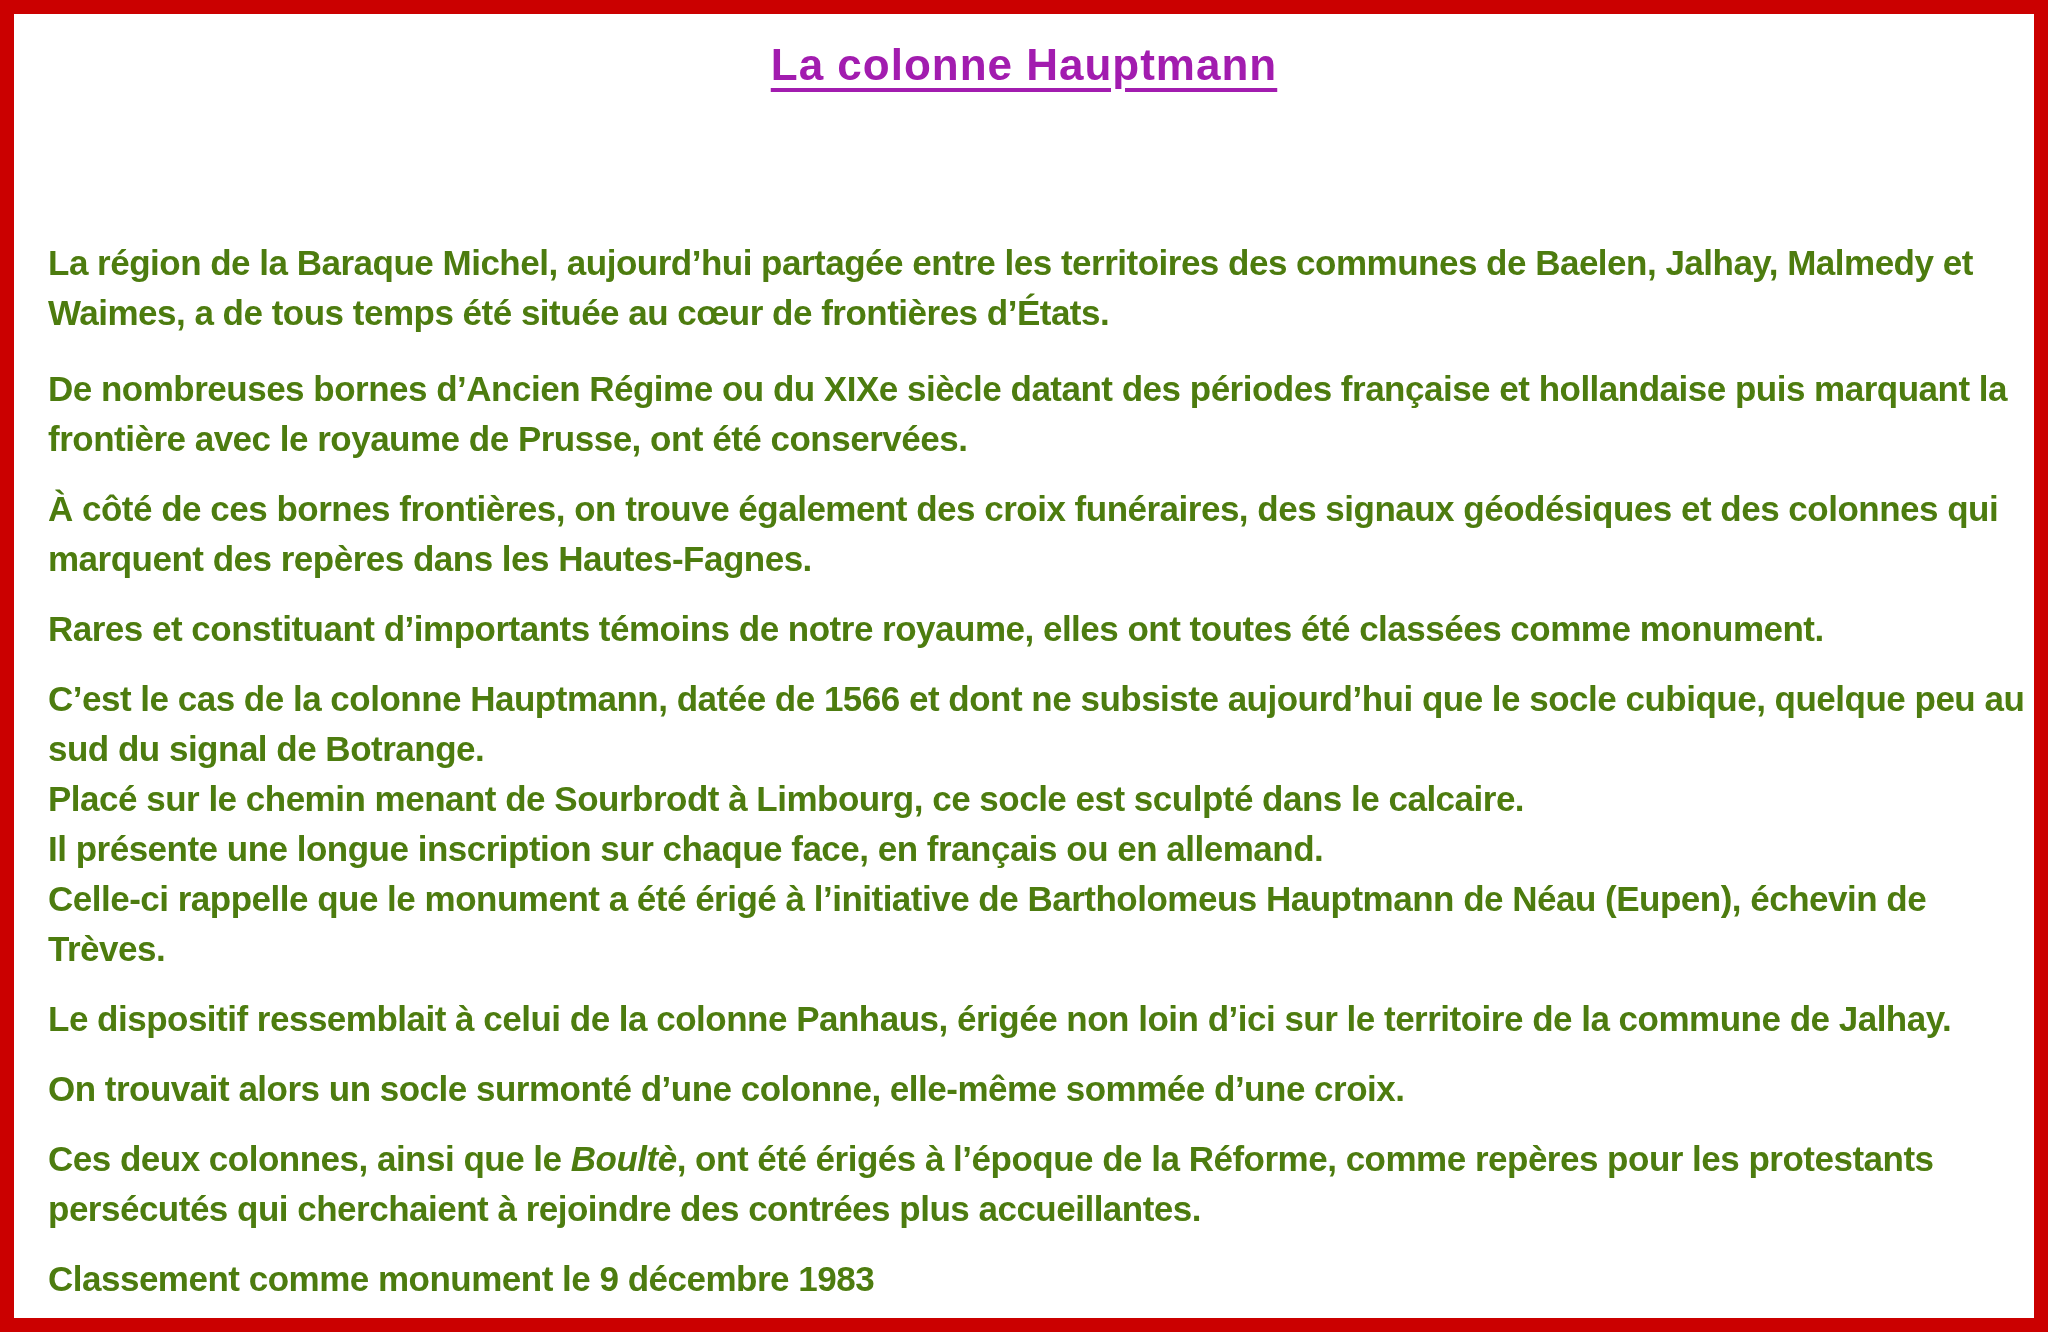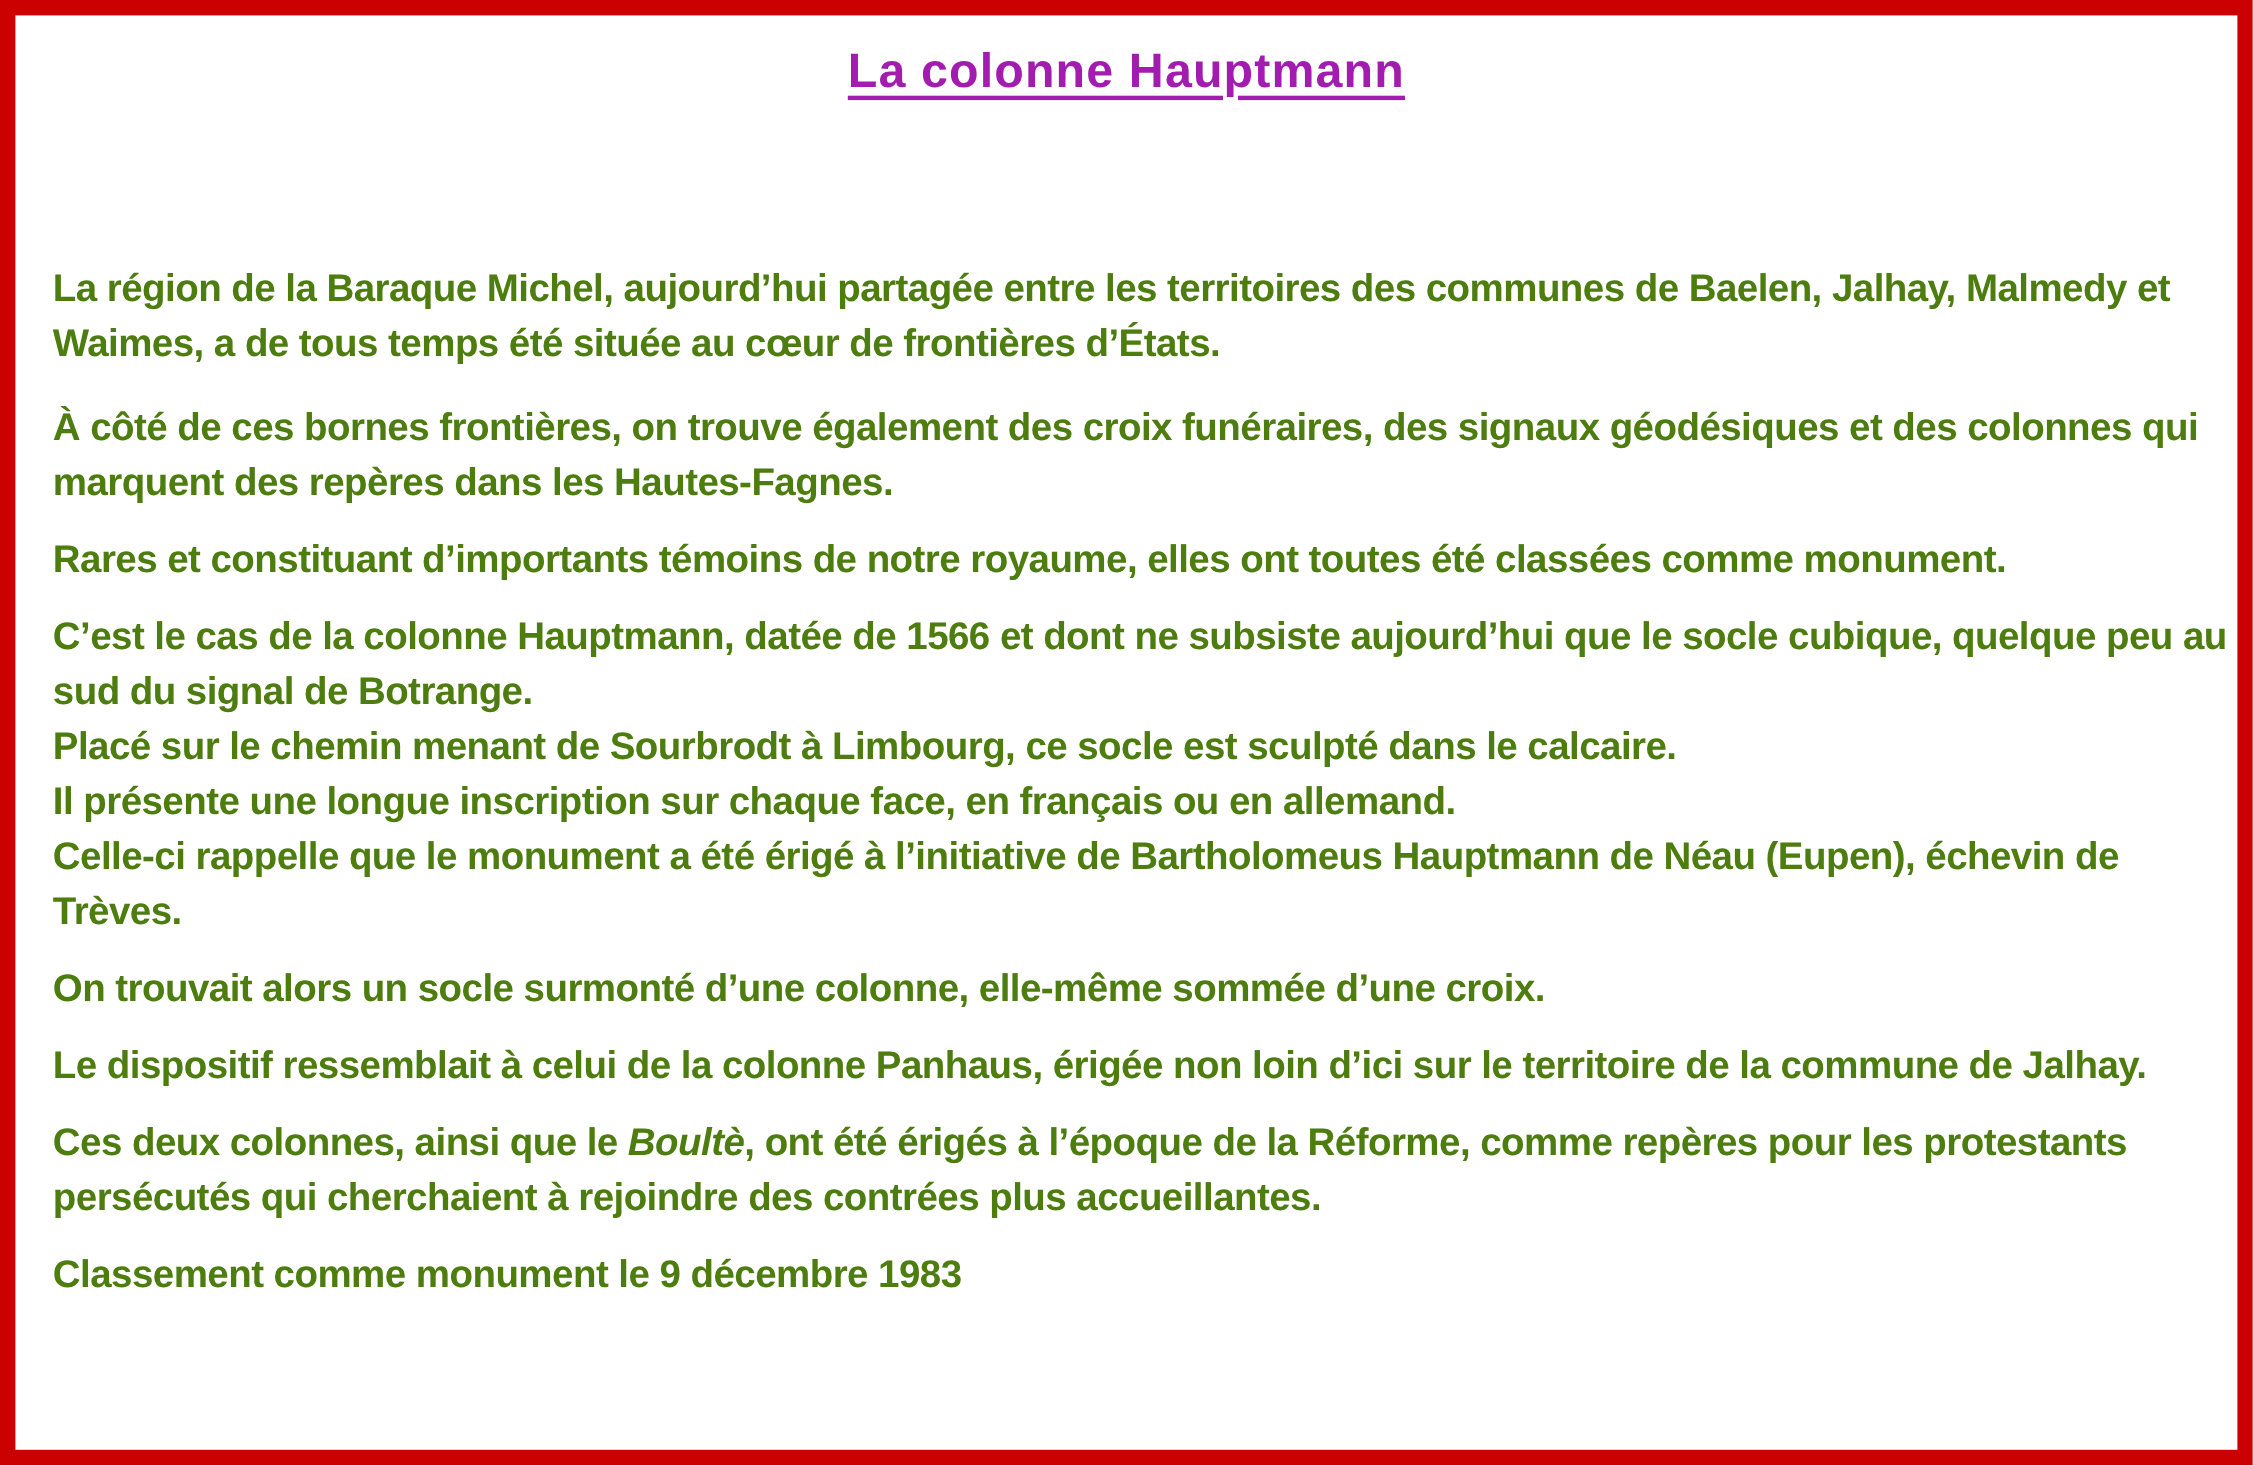--- a/index.html
+++ b/index.html
@@ -48,28 +48,30 @@
 </style>
 </head>
 <body>
 
 <div class="page">
   <h1 class="title">La colonne Hauptmann</h1>
 
   <div class="content">
     <p class="para first">La région de la Baraque Michel, aujourd’hui partagée entre les territoires des communes de Baelen, Jalhay, Malmedy et
 Waimes, a de tous temps été située au cœur de frontières d’États.</p>
+    <p class="para">De nombreuses bornes d’Ancien Régime ou du XIXe siècle datant des périodes française et hollandaise puis marquant la
+frontière avec le royaume de Prusse, ont été conservées.</p>
     <p class="para">À côté de ces bornes frontières, on trouve également des croix funéraires, des signaux géodésiques et des colonnes qui
 marquent des repères dans les Hautes-Fagnes.</p>
     <p class="para">Rares et constituant d’importants témoins de notre royaume, elles ont toutes été classées comme monument.</p>
     <p class="para">C’est le cas de la colonne Hauptmann, datée de 1566 et dont ne subsiste aujourd’hui que le socle cubique, quelque peu au
 sud du signal de Botrange.
 Placé sur le chemin menant de Sourbrodt à Limbourg, ce socle est sculpté dans le calcaire.
 Il présente une longue inscription sur chaque face, en français ou en allemand.
 Celle-ci rappelle que le monument a été érigé à l’initiative de Bartholomeus Hauptmann de Néau (Eupen), échevin de
 Trèves.</p>
+    <p class="para">Le dispositif ressemblait à celui de la colonne Panhaus, érigée non loin d’ici sur le territoire de la commune de Jalhay.</p>
     <p class="para">On trouvait alors un socle surmonté d’une colonne, elle-même sommée d’une croix.</p>
-    <p class="para">Le dispositif ressemblait à celui de la colonne Panhaus, érigée non loin d’ici sur le territoire de la commune de Jalhay.</p>
     <p class="para"><span>Ces deux colonnes, ainsi que le </span><span class="italic-word">Boultè</span><span>, ont été érigés à l’époque de la Réforme, comme repères pour les protestants
 persécutés qui cherchaient à rejoindre des contrées plus accueillantes.</span></p>
     <p class="para">Classement comme monument le 9 décembre 1983</p>
   </div>
 </div>
 
 </body></html>

